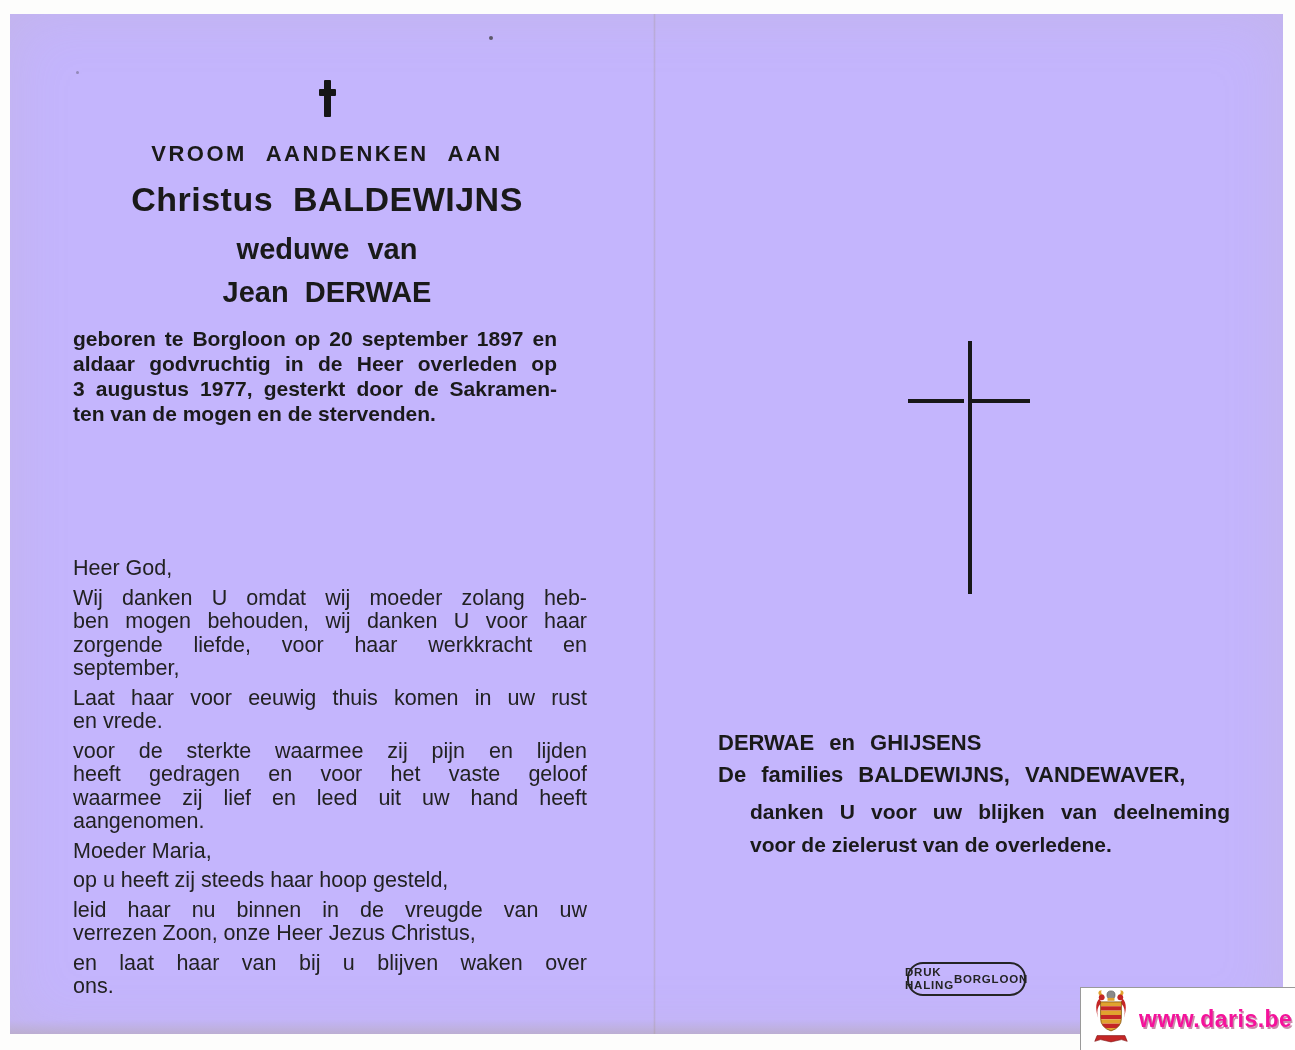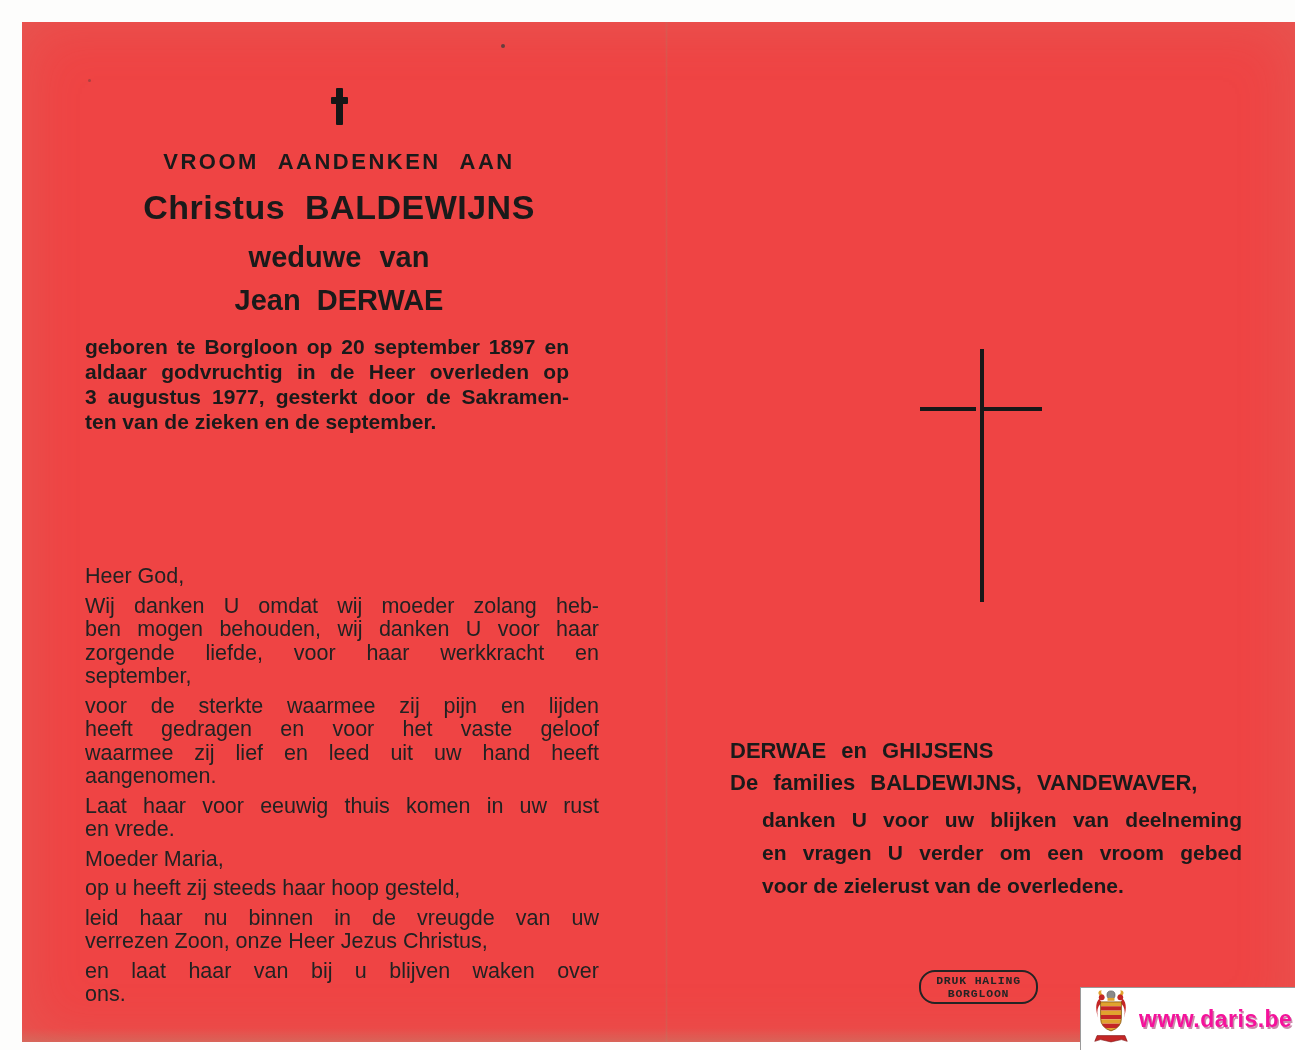--- a/index.html
+++ b/index.html
@@ -3,24 +3,23 @@
 <meta charset="utf-8">
 <style>
   html,body { margin:0; padding:0; background:#ffffff; }
   #scan {
     position:relative; width:1295px; height:1050px;
     background:#fdfdfc; overflow:hidden;
     font-family:"Liberation Sans", sans-serif;
     color:#1a1a1a;
   }
   #card {
-    position:absolute; left:10px; top:22px; width:1273px; height:1020px;
-    background:#ef4444;
+    position:absolute; left:10px; top:14px; width:1273px; height:1020px;
+    background:#c4b5fd;
     box-shadow: inset 0 0 60px rgba(190,180,150,0.18);
-    margin-left: 12px;
   }
   #card::after{
     content:""; position:absolute; left:0; right:0; bottom:0; height:14px;
     background:linear-gradient(to bottom, rgba(170,158,125,0), rgba(170,158,125,0.28));
   }
   .fold-line{
     position:absolute; top:0; bottom:0; left:643px; width:3px;
     background:linear-gradient(to right, rgba(150,138,105,0), rgba(150,138,105,0.22), rgba(150,138,105,0));
   }
   .speck{ position:absolute; border-radius:50%; background:#3a3a3a; }
@@ -72,23 +71,23 @@
     font-size:22px; font-weight:bold; word-spacing:9px; line-height:32px;
   }
   .thanks-para{
     margin-top:4px; margin-left:32px; width:480px;
     font-size:21px; font-weight:bold; line-height:33px;
   }
 
   .printer-stamp{
     position:absolute; left:897px; top:948px; width:115px; height:30px;
     border:2.5px solid #242424; border-radius:16px;
-    display:flex; flex-direction:column; justify-content:center; align-items:center;
+    display:flex; flex-direction:row; justify-content:center; align-items:center;
     font-size:11.5px; line-height:13px; font-weight:600; letter-spacing:0.8px;
-    color:#242424; background:transparent;font-family:Liberation Mono, monospace;
+    color:#242424; background:transparent;
   }
 
   
   .watermark{
     position:absolute; left:1080px; top:987px; right:0; bottom:0;
     background:#ffffff; border-left:1px solid #9a9a9a; border-top:1px solid #9a9a9a;
     display:flex; align-items:center;
   }
   .watermark .arms{ margin-left:12px; flex:0 0 auto; }
   .watermark .url{
@@ -112,42 +111,42 @@
       <div class="memorial-line">VROOM AANDENKEN AAN</div>
       <div class="deceased-name">Christus BALDEWIJNS</div>
       <div class="relation-line">weduwe van</div>
       <div class="spouse-name">Jean DERWAE</div>
     </div>
 
     <div class="bio-block para">
         <div class="jline">geboren te Borgloon op 20 september 1897 en</div>
         <div class="jline">aldaar godvruchtig in de Heer overleden op</div>
         <div class="jline">3 augustus 1977, gesterkt door de Sakramen-</div>
-        <div class="jline">ten van de zieken en de september.</div>
+        <div class="jline">ten van de mogen en de stervenden.</div>
       </div>
 
     <div class="prayer-block">
       <div class="para">
           <div class="jline">Heer God,</div>
         </div>
       <div class="para">
           <div class="jline">Wij danken U omdat wij moeder zolang heb-</div>
           <div class="jline">ben mogen behouden, wij danken U voor haar</div>
           <div class="jline">zorgende liefde, voor haar werkkracht en</div>
           <div class="jline">september,</div>
         </div>
       <div class="para">
+          <div class="jline">Laat haar voor eeuwig thuis komen in uw rust</div>
+          <div class="jline">en vrede.</div>
+        </div>
+      <div class="para">
           <div class="jline">voor de sterkte waarmee zij pijn en lijden</div>
           <div class="jline">heeft gedragen en voor het vaste geloof</div>
           <div class="jline">waarmee zij lief en leed uit uw hand heeft</div>
           <div class="jline">aangenomen.</div>
-        </div>
-      <div class="para">
-          <div class="jline">Laat haar voor eeuwig thuis komen in uw rust</div>
-          <div class="jline">en vrede.</div>
         </div>
       <div class="para">
           <div class="jline">Moeder Maria,</div>
         </div>
       <div class="para">
           <div class="jline">op u heeft zij steeds haar hoop gesteld,</div>
         </div>
       <div class="para">
           <div class="jline">leid haar nu binnen in de vreugde van uw</div>
           <div class="jline">verrezen Zoon, onze Heer Jezus Christus,</div>
@@ -162,21 +161,20 @@
       <div class="v"></div>
         <div class="h1"></div>
         <div class="h2"></div>
     </div>
 
     <div class="ack-block">
       <div class="families-line">DERWAE en GHIJSENS</div>
       <div class="families-line">De families BALDEWIJNS, VANDEWAVER,</div>
       <div class="thanks-para para">
           <div class="jline">danken U voor uw blijken van deelneming</div>
-          <div class="jline">en vragen U verder om een vroom gebed</div>
           <div class="jline">voor de zielerust van de overledene.</div>
         </div>
     </div>
 
     <div class="printer-stamp">
       <div>DRUK HALING</div>
       <div>BORGLOON</div>
     </div>
   </div>
 

